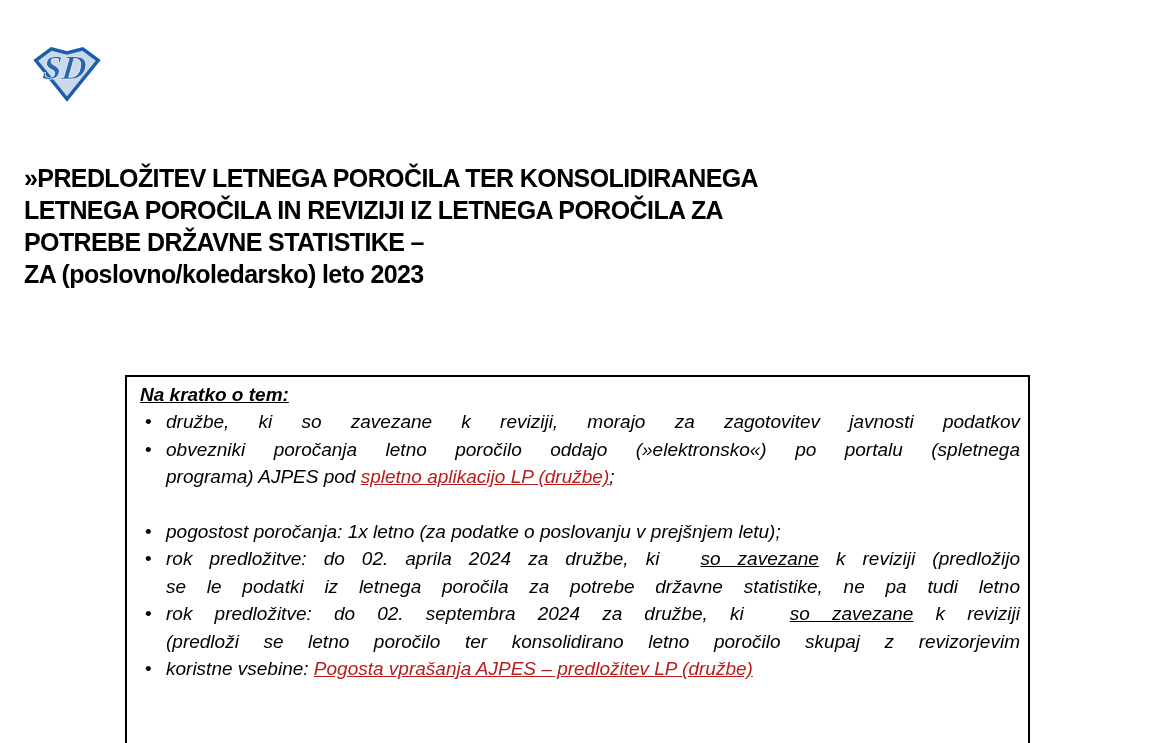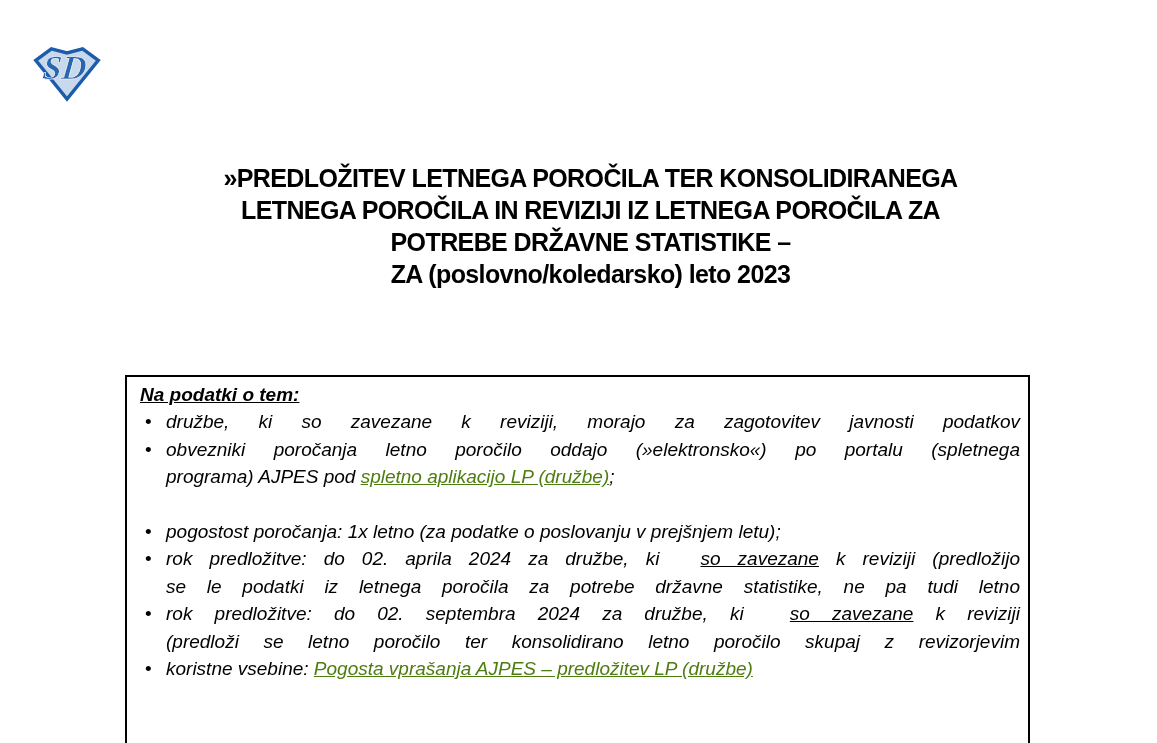--- a/index.html
+++ b/index.html
@@ -2,39 +2,39 @@
 <html><head>
 <meta charset="utf-8">
 <style>
   html,body{margin:0;padding:0;background:#ffffff;}
   .page{
     position:relative;width:1157px;height:743px;background:#ffffff;
     overflow:hidden;font-family:"Liberation Sans",sans-serif;color:#000;
   }
   .logo{position:absolute;left:33px;top:46px;width:68px;height:56px;}
   .title{
-    position:absolute;left:24px;right:0;top:162px;text-align:center;
+    position:absolute;left:24px;right:0;top:162px;text-align:left;
     font-weight:bold;font-size:25px;line-height:32px;letter-spacing:-0.6px;
   }
   .info-box{
     position:absolute;left:125px;top:375px;width:905px;height:470px;
     box-sizing:border-box;border:2px solid #000;
     padding:4px 8px 0 13px;
     font-style:italic;font-size:19px;line-height:27.4px;
   }
   .heading-line{white-space:nowrap;}
   .heading-underline{text-decoration:underline;font-weight:bold;}
   .bullets{margin:0;padding:0;list-style:none;}
   .bullet{position:relative;padding-left:26px;}
   .bullet .dot{position:absolute;left:5px;top:0;font-style:normal;}
   .gap-before{margin-top:27.4px;}
   .line{min-height:27.4px;}
   .jl{text-align:justify;text-align-last:justify;}
   .u{text-decoration:underline;margin-left:24px;}
-  a.doclink{color:#4d7c0f;text-decoration:underline;cursor:pointer;font-style:italic;}
+  a.doclink{color:#b91c1c;text-decoration:underline;cursor:pointer;font-style:italic;}
 </style>
 </head>
 <body>
 
 <div class="page">
 
   <div class="logo">
     <svg viewBox="0 0 100 82" width="68" height="56">
       <path d="M4 21 L27 4 L50 10 L73 4 L96 21 L50 78 Z" fill="#c9d9ec" stroke="#1b5cab" stroke-width="5" stroke-linejoin="miter"></path>
       <text x="50" y="49" text-anchor="middle" font-family="Liberation Serif, serif" font-style="italic" font-weight="bold" font-size="50" fill="#2a66b0" stroke="#ffffff" stroke-width="0.8" transform="skewX(-6)">SD</text>
@@ -44,21 +44,21 @@
   <div class="title">
     <div class="title-line">»PREDLOŽITEV LETNEGA POROČILA TER KONSOLIDIRANEGA</div>
     <div class="title-line">LETNEGA POROČILA IN REVIZIJI IZ LETNEGA POROČILA ZA</div>
     <div class="title-line">POTREBE DRŽAVNE STATISTIKE –</div>
     <div class="title-line">ZA (poslovno/koledarsko) leto 2023</div>
   </div>
 
   <div class="info-box">
 
     <div class="heading-line">
-      <span class="heading-underline">Na podatki o tem:</span>
+      <span class="heading-underline">Na kratko o tem:</span>
     </div>
 
     <ul class="bullets">
 
       <li class="bullet">
         <span class="dot">•</span>
         <div class="line jl"><span>družbe, ki so zavezane k reviziji, morajo za zagotovitev javnosti podatkov</span></div>
       </li>
 
       <li class="bullet">

